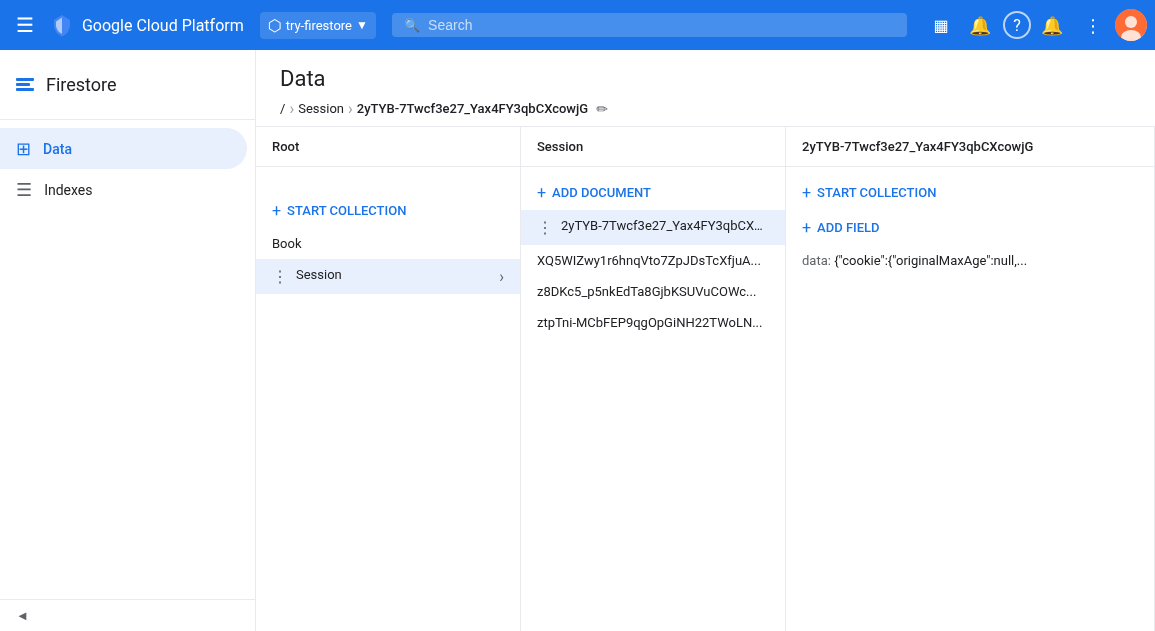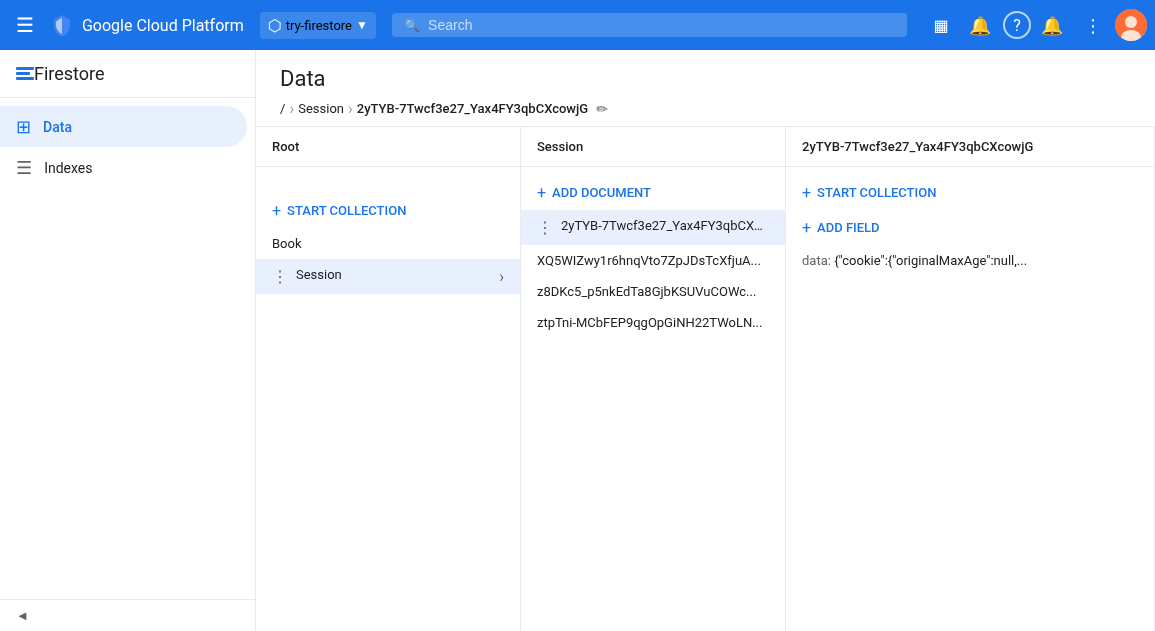--- a/index.html
+++ b/index.html
@@ -7,36 +7,36 @@
 
     
     .topbar {
       display: flex; align-items: center; height: 50px;
       background: #1a73e8; padding: 0 8px; gap: 8px; flex-shrink: 0;
     }
     .topbar-menu-icon { color: #fff; font-size: 20px; cursor: pointer; padding: 8px; }
     .topbar-logo { display: flex; align-items: center; gap: 8px; }
     .topbar-logo-text { color: #fff; font-size: 16px; font-weight: 400; white-space: nowrap; }
     .topbar-project { display: flex; align-items: center; gap: 4px; background: rgba(255,255,255,0.15); border-radius: 4px; padding: 4px 8px; cursor: pointer; margin-left: 8px; }
-    .topbar-project-text { color: #000000; font-size: 13px; }
+    .topbar-project-text { color: #ffffff; font-size: 13px; }
     .topbar-project-arrow { color: #fff; font-size: 12px; }
     .topbar-search { flex: 1; display: flex; align-items: center; background: rgba(255,255,255,0.2); border-radius: 4px; padding: 4px 12px; margin: 0 8px; }
     .topbar-search input { background: transparent; border: none; outline: none; color: #fff; font-size: 14px; width: 100%; }
     .topbar-search input::placeholder { color: rgba(255,255,255,0.7); }
     .topbar-search-icon { color: rgba(255,255,255,0.7); margin-right: 8px; }
     .topbar-actions { display: flex; align-items: center; gap: 4px; margin-left: auto; }
     .topbar-icon-btn { color: #fff; padding: 8px; cursor: pointer; border-radius: 50%; width: 36px; height: 36px; display: flex; align-items: center; justify-content: center; font-size: 18px; }
     .topbar-avatar { width: 32px; height: 32px; border-radius: 50%; background: linear-gradient(135deg, #ff6b35, #f7c59f); display: flex; align-items: center; justify-content: center; overflow: hidden; }
 
     
     .app-layout { display: flex; height: calc(631px - 50px); }
 
     
     .sidebar { width: 256px; flex-shrink: 0; background: #fff; border-right: 1px solid #e8eaed; display: flex; flex-direction: column; }
-    .sidebar-header { display: flex; align-items: center; gap: 0; padding: 13px 16px; border-bottom: 1px solid #e8eaed; }
+    .sidebar-header { display: flex; align-items: center; gap: 12px; padding: 24px 16px; border-bottom: 1px solid #e8eaed; }
     .sidebar-title { font-size: 18px; font-weight: 400; color: #202124; }
     .sidebar-nav { flex: 1; padding: 8px 0; }
     .sidebar-item { display: flex; align-items: center; gap: 12px; padding: 10px 16px; cursor: pointer; border-radius: 0 24px 24px 0; margin-right: 8px; }
     .sidebar-item.active { background: #e8f0fe; }
     .sidebar-item-icon { font-size: 18px; color: #5f6368; }
     .sidebar-item.active .sidebar-item-icon { color: #1a73e8; }
     .sidebar-item-label { font-size: 14px; color: #202124; }
     .sidebar-item.active .sidebar-item-label { color: #1a73e8; font-weight: 500; }
     .sidebar-collapse { padding: 8px 16px; cursor: pointer; color: #5f6368; margin-top: auto; border-top: 1px solid #e8eaed; display: flex; align-items: center; gap: 8px; font-size: 13px; }
 

